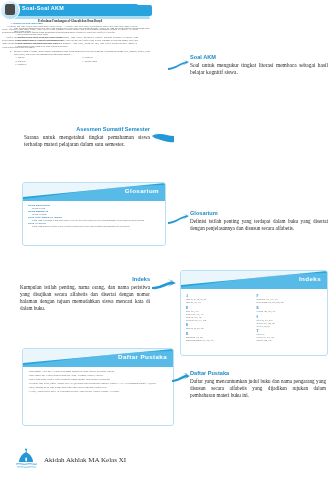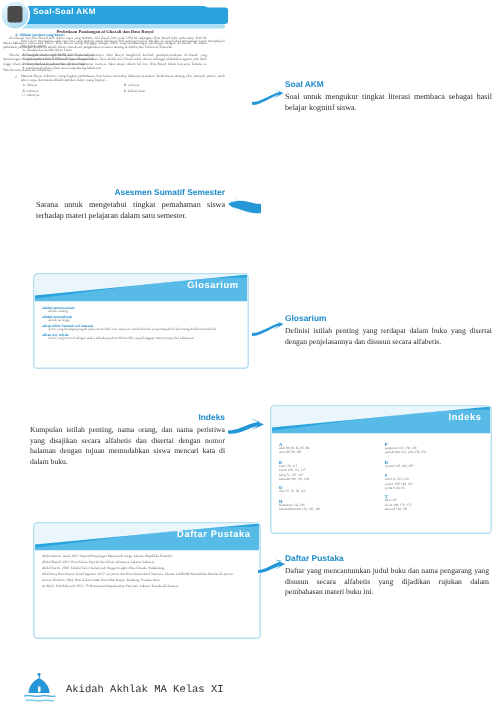--- a/index.html
+++ b/index.html
@@ -62,21 +62,21 @@
   .co-title{font-family:"Liberation Sans",sans-serif;font-weight:bold;font-size:5.6px;color:#1d8ac9;margin-bottom:1.5px;}
   .co-text{font-size:5.4px;line-height:7.4px;color:#2b2b2b;text-align:justify;font-family:"Liberation Serif",serif;}
   .co-text.small{font-size:5.1px;line-height:7px;}
 
   .arrow{position:absolute;}
   .arrow svg{display:block;}
 
   
   .footer{position:absolute;left:0;bottom:8px;width:100%;height:28px;}
   .dome{position:absolute;left:14px;bottom:2px;width:24px;height:22px;}
-  .foot-label{position:absolute;left:44px;bottom:8px;font-size:7px;color:#2f2f2f;font-family:Liberation Mono, monospace;}
+  .foot-label{position:absolute;left:44px;bottom:8px;font-size:7px;color:#2f2f2f;font-family:Liberation Serif, serif;}
 
   .colwrap{display:flex;gap:5px;}
   .colwrap > div{flex:1;}
   .idx-letter{color:#1d8ac9;font-weight:bold;font-size:3px;margin-top:2px;}
   .gl-term{color:#1d8ac9;font-weight:bold;font-size:2.4px;}
   .gl-def{color:#6a6a6a;font-size:2.3px;line-height:3px;padding-left:4px;}
   .ref{font-size:2.3px;line-height:3px;color:#5b5b5b;text-indent:-5px;padding-left:5px;margin-bottom:1px;}
   .q-num{font-size:2.4px;color:#4a4a4a;line-height:3.2px;}
   .opt{font-size:2.3px;color:#5b5b5b;line-height:3.1px;}
 </style>

